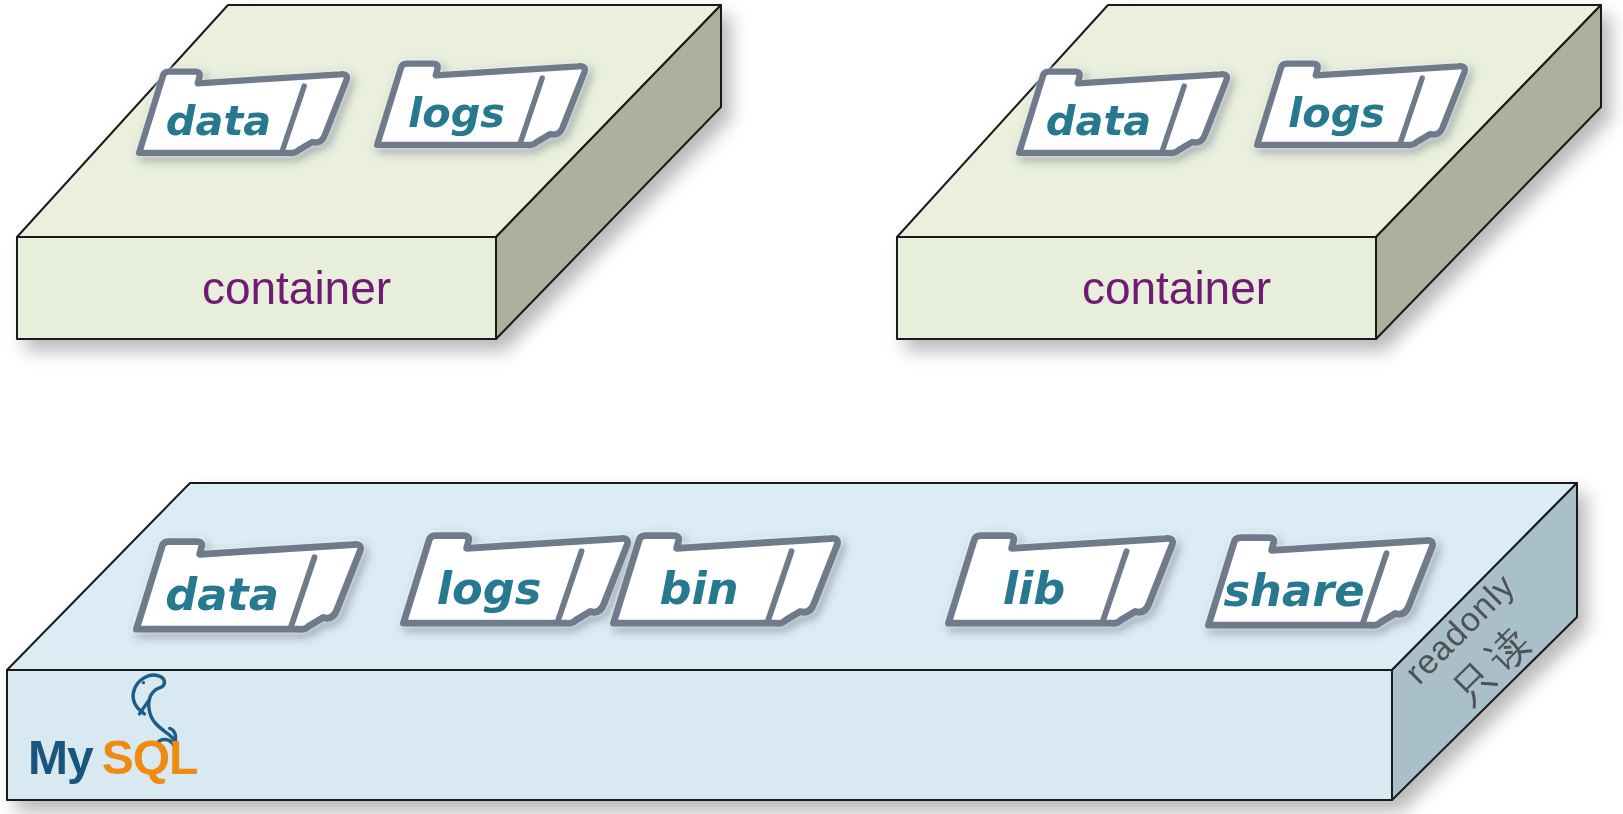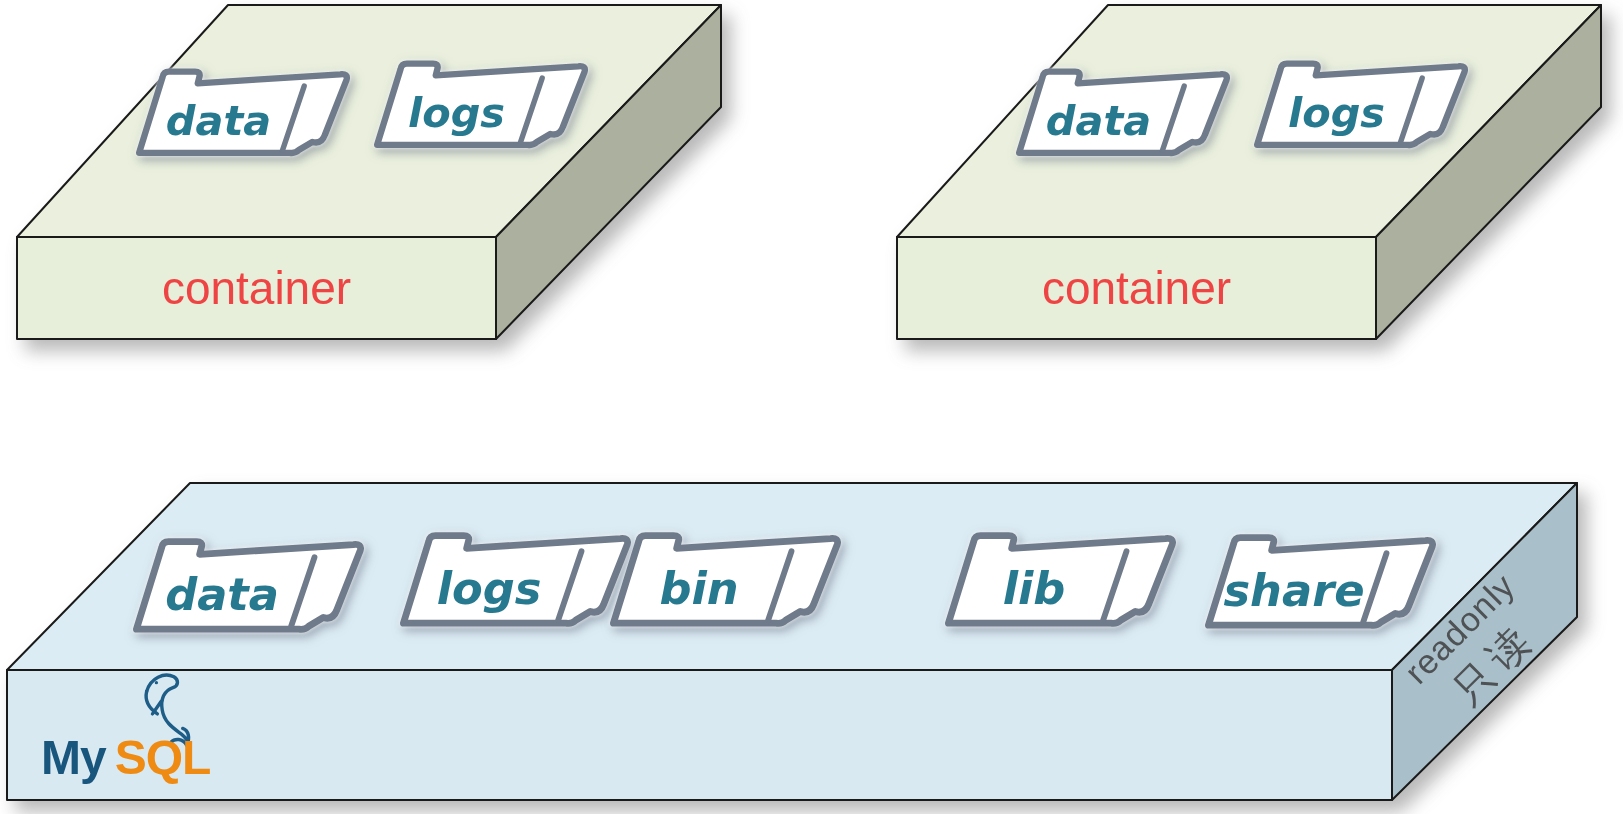--- a/index.html
+++ b/index.html
@@ -13,30 +13,30 @@
   .i-top{fill:#dcecf4;} .i-front{fill:#d9e9f1;} .i-side{fill:#a9bfca;}
 
   .folder{position:absolute;overflow:visible;
           filter:drop-shadow(0 0 2px rgba(255,255,255,0.95))
                  drop-shadow(3px 4px 5px rgba(90,100,120,0.5));}
   .f-body{fill:#ffffff;stroke:#6f7a8a;stroke-width:7;stroke-linejoin:round;stroke-linecap:round;}
   .f-divider{fill:none;stroke:#6f7a8a;stroke-width:6;stroke-linecap:round;}
   .f-label{fill:#26798f;font-style:italic;font-weight:700;font-size:46px;
            font-family:"DejaVu Sans",sans-serif;text-anchor:middle;}
 
-  .face-label{position:absolute;display:flex;align-items:center;justify-content:center;color:#ef4444;}
+  .face-label{position:absolute;display:flex;align-items:center;justify-content:center;color:#701a75;padding-left:40px;}
   .container-label{font-size:46px;}
   .image-label{font-size:50px;white-space:pre;}
 
   .readonly{position:absolute;transform:rotate(-45deg);display:flex;flex-direction:column;
             align-items:center;justify-content:center;color:#4f5254;}
   .readonly .en{font-size:34px;letter-spacing:1px;}
   .readonly .zh{font-size:40px;letter-spacing:8px;margin-top:2px;font-family:"Liberation Sans",sans-serif;}
 
-  .mysql-logo{position:absolute;left:36px;top:206px;width:185px;height:130px;}
+  .mysql-logo{position:absolute;left:23px;top:206px;width:185px;height:130px;}
   .mysql-text{position:absolute;left:0;top:60px;font-size:48px;font-weight:700;letter-spacing:-1px;white-space:nowrap;}
   .my{color:#18567e;margin-right:9px;} .sql{color:#ef8b13;}
   .dolphin{position:absolute;left:94px;top:0;width:72px;height:76px;overflow:visible;}
   .dolphin path{fill:none;stroke:#1d5d87;stroke-width:3.5;stroke-linecap:round;}
 </style>
 </head>
 <body>
 
 <div class="stage">
 

